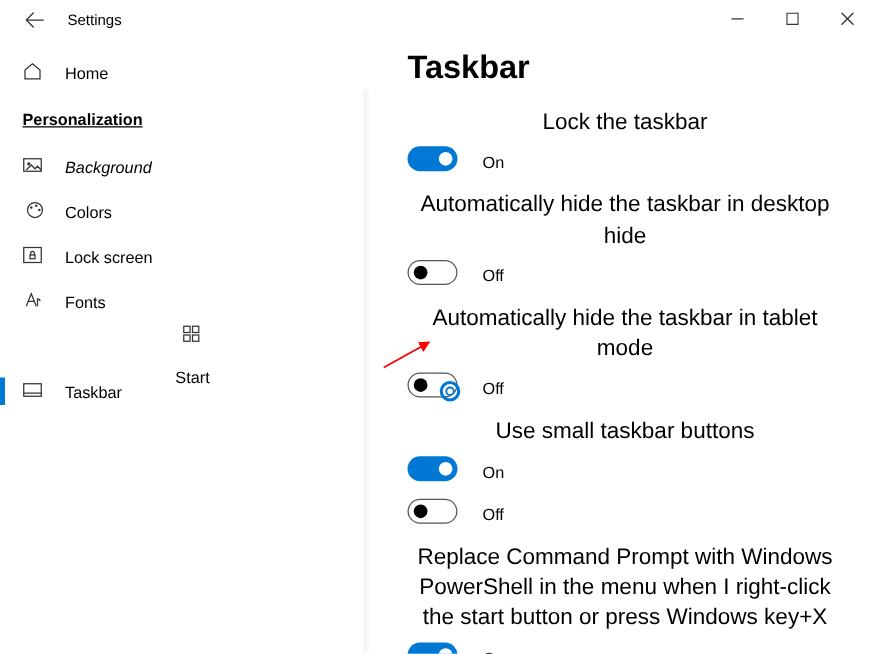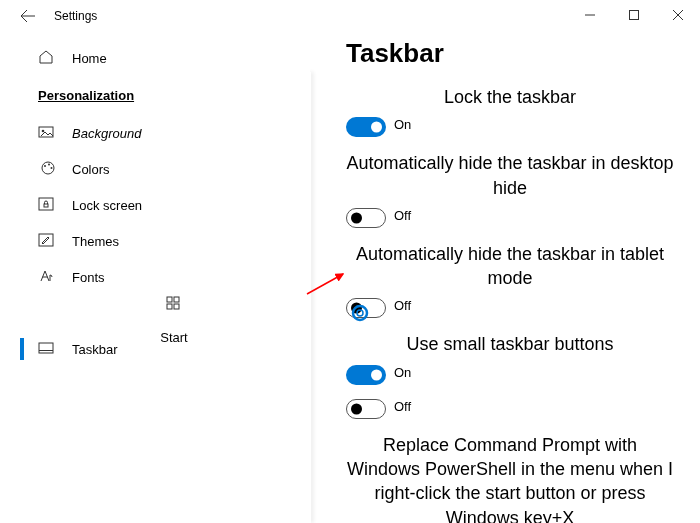--- a/index.html
+++ b/index.html
@@ -32,21 +32,20 @@
     display: flex; align-items: center; justify-content: center;
   }
   .content {
     display: flex;
     height: calc(523px - 32px);
   }
   .sidebar {
     width: 290px;
     padding-top: 8px;
     position: relative;
-    margin-left: 20px;
   }
   .home-row, .nav-item {
     height: 36px;
     display: flex; align-items: center;
     padding-left: 18px;
     gap: 16px;
   }
   .nav-item.selected::before {
     content: "";
     position: absolute; left: 0;
@@ -78,21 +77,21 @@
     overflow: hidden;
   }
   .scroll-edge {
     position: absolute; left: 0; top: 40px; bottom: 0; width: 1px;
     background: rgba(0,0,0,0);
     box-shadow: 1px 0 4px rgba(0,0,0,0.3);
   }
   h1 { font-size: 26px; font-weight: 600; margin: 0 0 16px 0; }
   .setting { margin-bottom: 14px; }
   .setting-label { font-size: 18px; margin-bottom: 8px; line-height: 1.35; text-align: center; }
-  .toggle-row { display: flex; align-items: flex-start; gap: 8px; }
+  .toggle-row { display: flex; align-items: flex-end; gap: 20px; }
   .toggle {
     width: 40px; height: 20px; border-radius: 10px;
     position: relative;
   }
   .toggle.on { background: #0078d4; }
   .toggle.off { background: #fff; border: 1px solid #555; }
   .knob {
     width: 11px; height: 11px; border-radius: 50%;
     position: absolute; top: 50%; transform: translateY(-50%);
   }
@@ -174,27 +173,20 @@
         <div class="nav-item" style="position: relative;">
           <span class="icon"><svg width="16" height="16" viewBox="0 0 16 16">
               <rect x="1" y="2" width="14" height="12" stroke="#333" fill="none"></rect>
               <rect x="6" y="8" width="4" height="3" stroke="#333" fill="none"></rect>
               <path d="M6.5 8 V6.5 a1.5 1.5 0 0 1 3 0 V8" stroke="#333" fill="none"></path>
             </svg></span>
           <span>Lock screen</span>
         </div>
         <div class="nav-item" style="position: relative;">
           <span class="icon"><svg width="16" height="16" viewBox="0 0 16 16">
-              <rect x="1" y="2" width="14" height="12" stroke="#333" fill="none"></rect>
-              <path d="M4 11 L10 5 L11 6 L5 12 Z" stroke="#333" fill="none"></path>
-            </svg></span>
-          <span>Themes</span>
-        </div>
-        <div class="nav-item" style="position: relative;">
-          <span class="icon"><svg width="16" height="16" viewBox="0 0 16 16">
               <path d="M3 13 L7 3 L11 13 M4.5 9 H9.5" stroke="#333" fill="none"></path>
               <path d="M12 13 L12 7 A2 2 0 0 1 14 9" stroke="#333" fill="none"></path>
             </svg></span>
           <span>Fonts</span>
         </div>
         <div class="nav-item" style="position: relative; flex-direction: column;">
           <span class="icon"><svg width="16" height="16" viewBox="0 0 16 16">
               <rect x="2" y="2" width="5" height="5" fill="none" stroke="#333"></rect>
               <rect x="9" y="2" width="5" height="5" fill="none" stroke="#333"></rect>
               <rect x="2" y="9" width="5" height="5" fill="none" stroke="#333"></rect>

